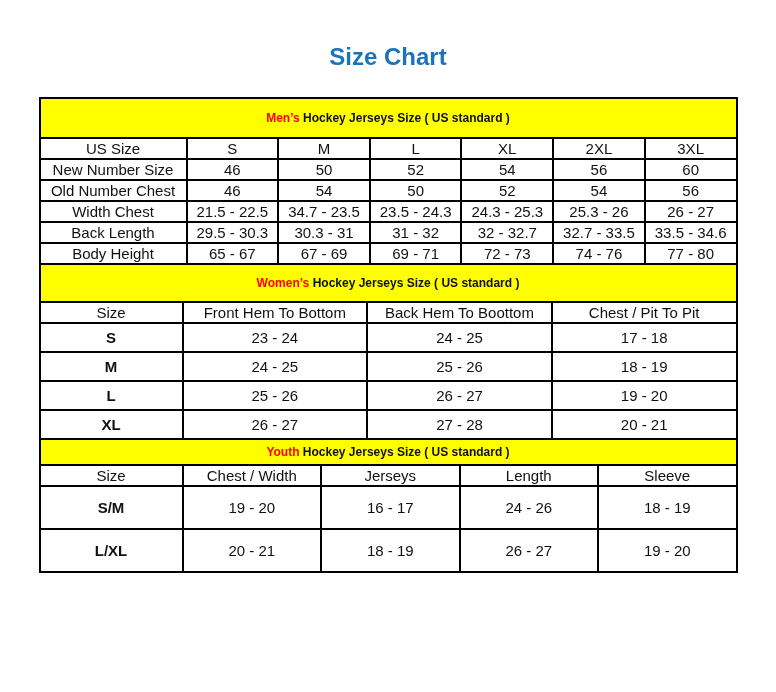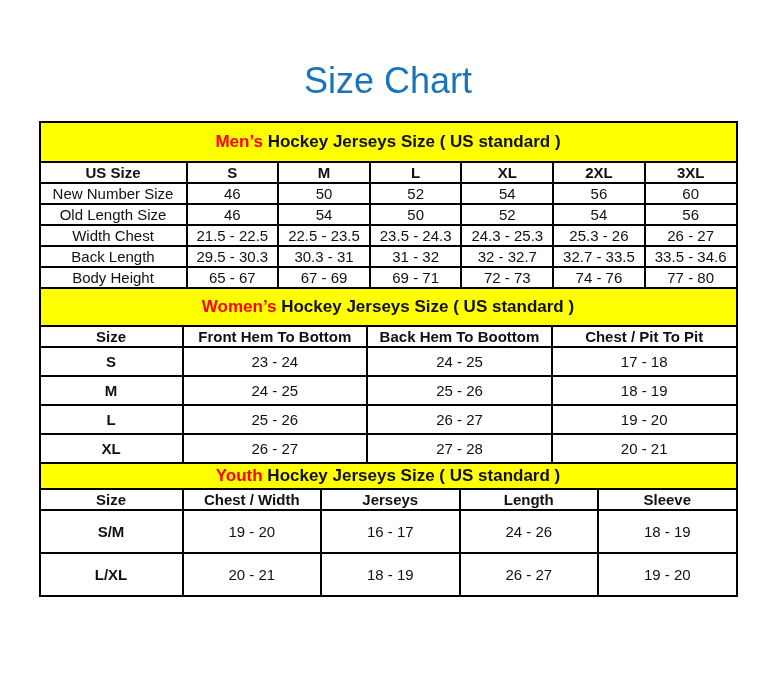--- a/index.html
+++ b/index.html
@@ -11,49 +11,49 @@
     --text-black:#111111;
   }
   *{box-sizing:border-box;}
   html,body{margin:0;padding:0;}
   body{
     width:776px;height:692px;background:#ffffff;overflow:hidden;
     font-family:"Liberation Sans","DejaVu Sans",sans-serif;
     color:var(--text-black);
   }
   .page-title{
-    padding-top:64px;margin:0;
+    padding-top:40px;margin:0;
     text-align:center;
-    font-size:36px;line-height:34px;font-weight:400;
+    font-size:24px;line-height:34px;font-weight:700;
     color:var(--title-blue);
   }
   .chart-wrap{
     width:699px;margin:23px auto 0 auto;
   }
   table{
     border-collapse:collapse;table-layout:fixed;
     width:699px;
   }
   .t-women,.t-youth{margin-top:-2px;}
   td,th{
     border:2px solid var(--border-black);
     text-align:center;vertical-align:middle;
     padding:1px 2px;
     font-size:15px;
     white-space:nowrap;overflow:hidden;
   }
   .band-row td{
     background:var(--band-yellow);
-    font-size:17px;font-weight:700;
+    font-size:12px;font-weight:700;
   }
   .band-row .hl{color:var(--accent-red);}
   .t-men  .band-row td{height:40px;}
   .t-women .band-row td{height:38px;}
   .t-youth .band-row td{height:26px;}
-  .header-row th{height:20px;font-weight:700;}
+  .header-row th{height:20px;font-weight:400;}
   .t-men  tbody tr td{height:14px;}
   .t-women tbody tr td{height:29px;}
   .t-youth tbody tr td{height:43px;}
   .t-women tbody td:first-child,
   .t-youth tbody td:first-child{font-weight:700;}
   .squiggle{
     text-decoration:underline;
     text-decoration-style:wavy;
     text-decoration-color:var(--squiggle-red);
     text-decoration-thickness:1px;
@@ -90,32 +90,32 @@
         <tr>
           <td>New Number Size</td>
           <td>46</td>
           <td>50</td>
           <td>52</td>
           <td>54</td>
           <td>56</td>
           <td>60</td>
         </tr>
         <tr>
-          <td>Old Length Size</td>
+          <td>Old Number Chest</td>
           <td>46</td>
           <td>54</td>
           <td>50</td>
           <td>52</td>
           <td>54</td>
           <td>56</td>
         </tr>
         <tr>
           <td>Width Chest</td>
           <td>21.5 - 22.5</td>
-          <td>22.5 - 23.5</td>
+          <td>34.7 - 23.5</td>
           <td>23.5 - 24.3</td>
           <td>24.3 - 25.3</td>
           <td>25.3 - 26</td>
           <td>26 - 27</td>
         </tr>
         <tr>
           <td>Back Length</td>
           <td>29.5 - 30.3</td>
           <td>30.3 - 31</td>
           <td>31 - 32</td>

